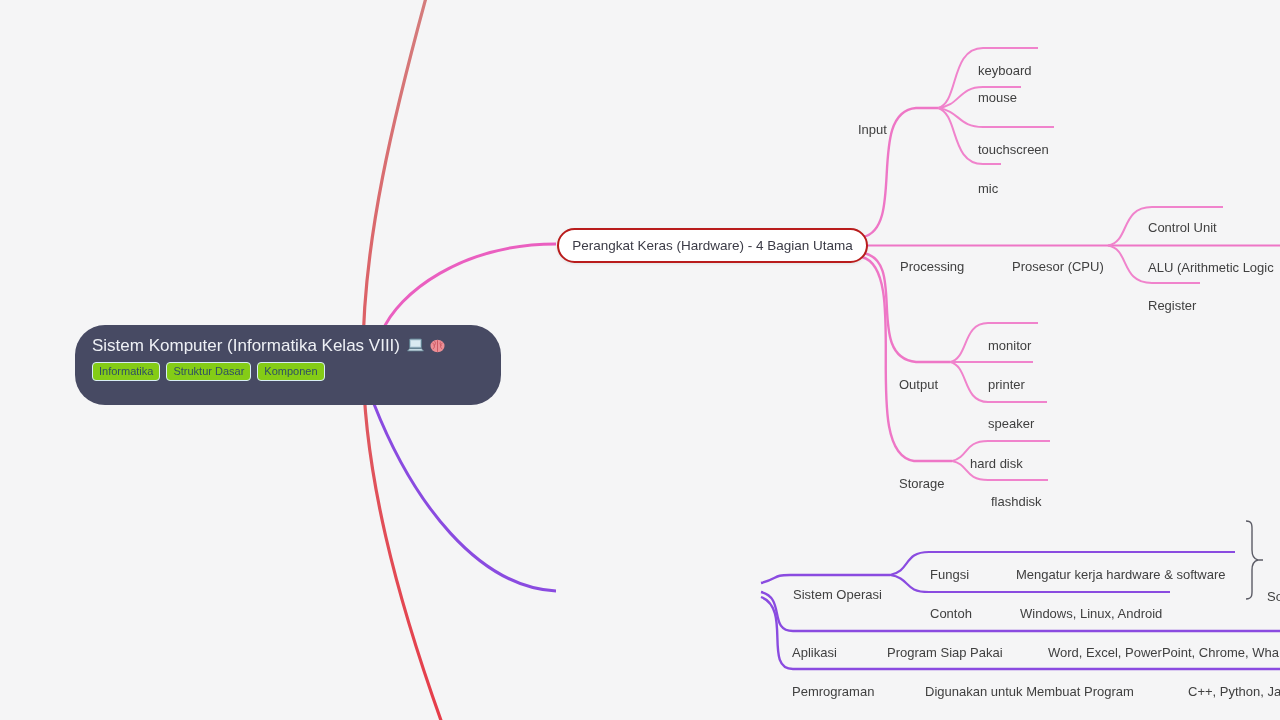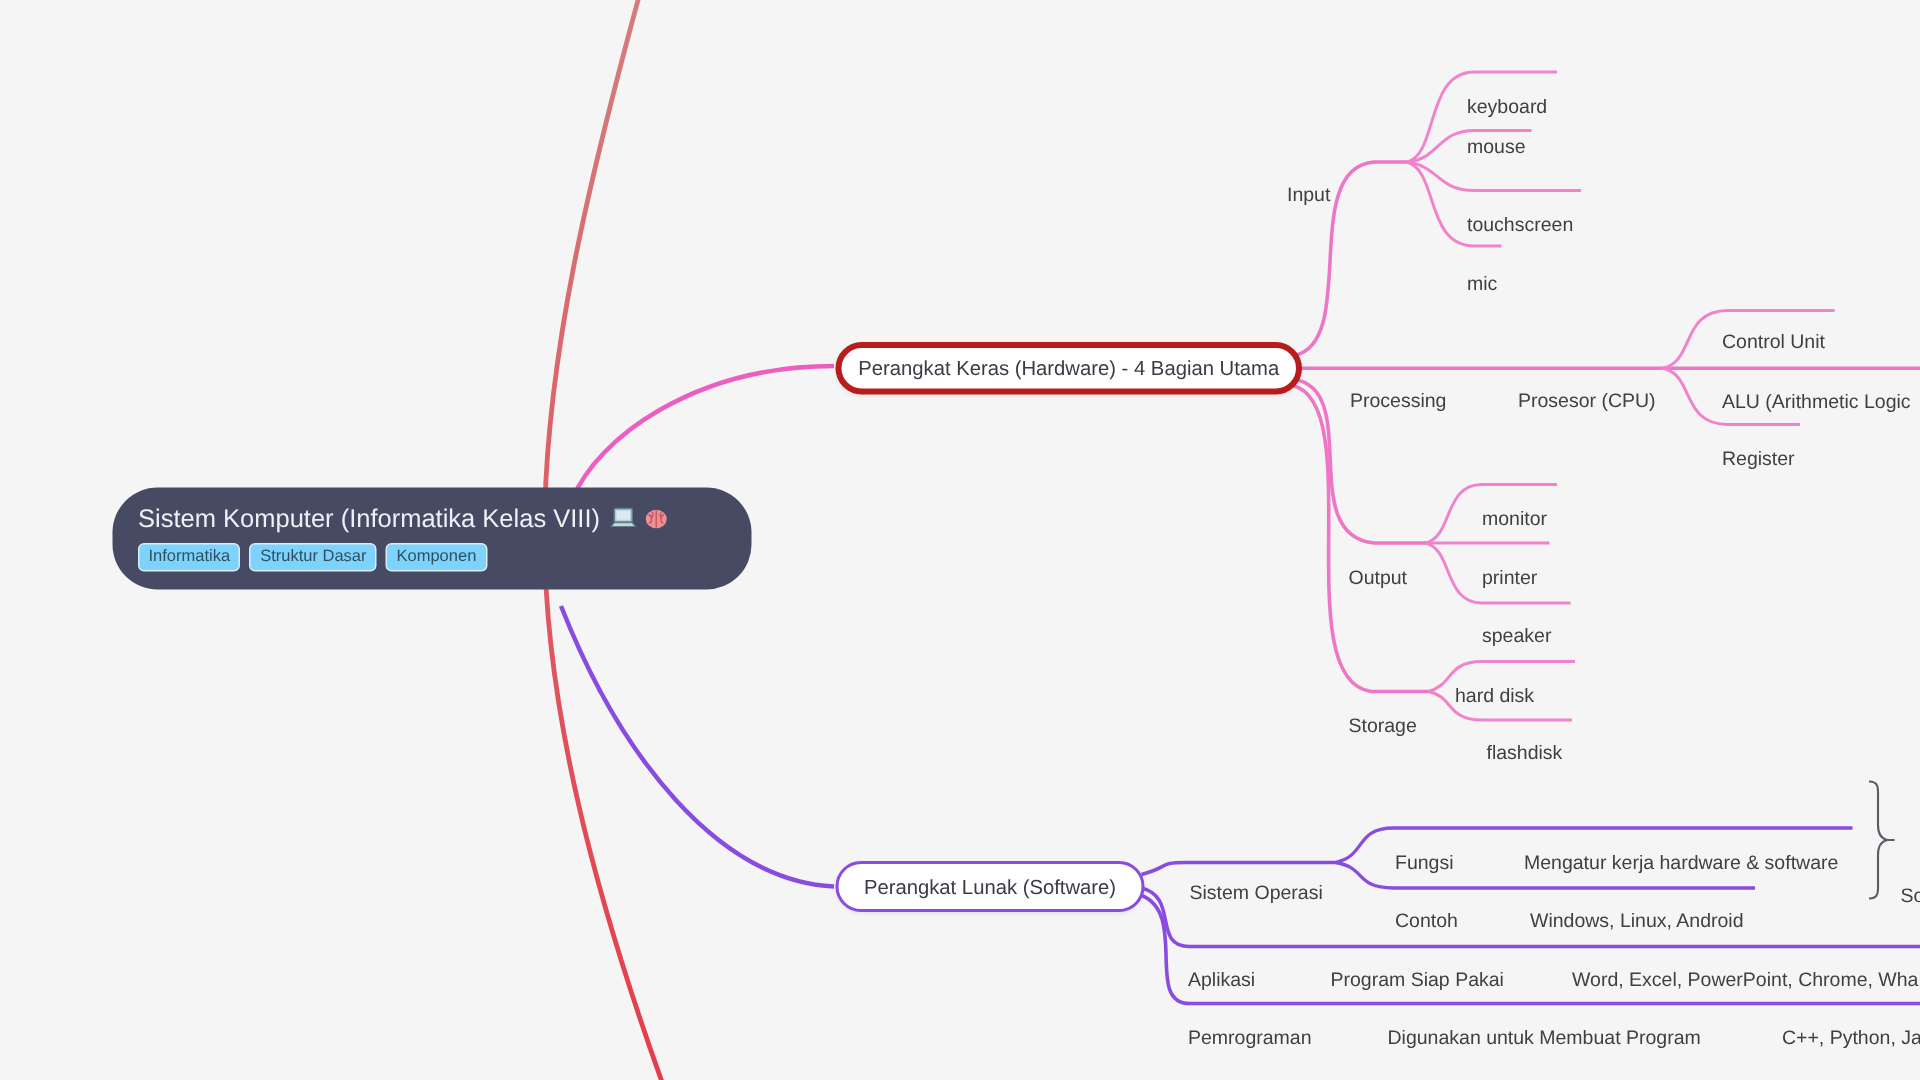--- a/index.html
+++ b/index.html
@@ -2,33 +2,33 @@
 <html><head>
 <meta charset="utf-8">
 <style>
   html,body{margin:0;padding:0;}
   body{width:1280px;height:720px;overflow:hidden;background:#f5f5f6;
        font-family:"Liberation Sans",sans-serif;}
   .canvas{position:relative;width:1280px;height:720px;overflow:hidden;}
   svg.wires{position:absolute;left:0;top:0;z-index:1;}
   .lbl{position:absolute;z-index:3;white-space:nowrap;font-size:13px;line-height:18px;
        color:#404040;cursor:default;margin-top:37px;}
-  .root-node{position:absolute;left:75px;top:325px;width:426px;height:68px;z-index:2;
+  .root-node{position:absolute;left:75px;top:325px;width:426px;height:80px;z-index:2;
        background:#474a63;border-radius:30px;box-sizing:border-box;padding:9px 16px 8px 17px;}
   .root-title-row{display:flex;align-items:center;gap:6px;}
   .root-title{color:#eef0f5;font-size:17px;line-height:24px;white-space:nowrap;}
   .root-icons{display:flex;align-items:center;gap:4px;}
   .root-tags{display:flex;gap:6px;margin-top:4px;}
-  .tag{background:#7dd3fc;color:#2f4f63;font-size:11px;line-height:13px;
+  .tag{background:#84cc16;color:#2f4f63;font-size:11px;line-height:13px;
        padding:2px 6px;border-radius:4px;border:1px solid #d8edf5;white-space:nowrap;}
   .pill{position:absolute;z-index:2;background:#ffffff;box-sizing:border-box;
        display:flex;align-items:center;justify-content:center;
        font-size:13.5px;color:#3b3b46;white-space:nowrap;
        box-shadow:0 1px 3px rgba(0,0,0,0.08);}
-  .pill.hw{left:557px;top:228px;width:311px;height:35px;border:4px solid #b91c1c;border-radius:18px;}
+  .pill.hw{left:557px;top:228px;width:311px;height:35px;border:2px solid #b91c1c;border-radius:18px;}
   .pill.sw{left:557px;top:574px;width:206px;height:34px;border:2px solid #8a4be0;border-radius:17px;}
 </style>
 </head>
 <body>
 
 <div class="canvas">
 
   <svg class="wires" width="1280" height="720" viewBox="0 0 1280 720">
     <defs>
       <linearGradient id="redg" x1="0" y1="0" x2="0" y2="1">
@@ -82,21 +82,20 @@
       </span>
     </div>
     <div class="root-tags">
       <span class="tag">Informatika</span>
       <span class="tag">Struktur Dasar</span>
       <span class="tag">Komponen</span>
     </div>
   </div>
 
   <div class="pill hw">Perangkat Keras (Hardware) - 4 Bagian Utama</div>
-  <div class="pill sw">Perangkat Lunak (Software)</div>
 
   <span class="lbl" style="left:858px;top:84px">Input</span>
   <span class="lbl" style="left:978px;top:25px">keyboard</span>
   <span class="lbl" style="left:978px;top:52px">mouse</span>
   <span class="lbl" style="left:978px;top:104px">touchscreen</span>
   <span class="lbl" style="left:978px;top:143px">mic</span>
 
   <span class="lbl" style="left:900px;top:221px">Processing</span>
   <span class="lbl" style="left:1012px;top:221px">Prosesor (CPU)</span>
   <span class="lbl" style="left:1148px;top:182px">Control Unit</span>

